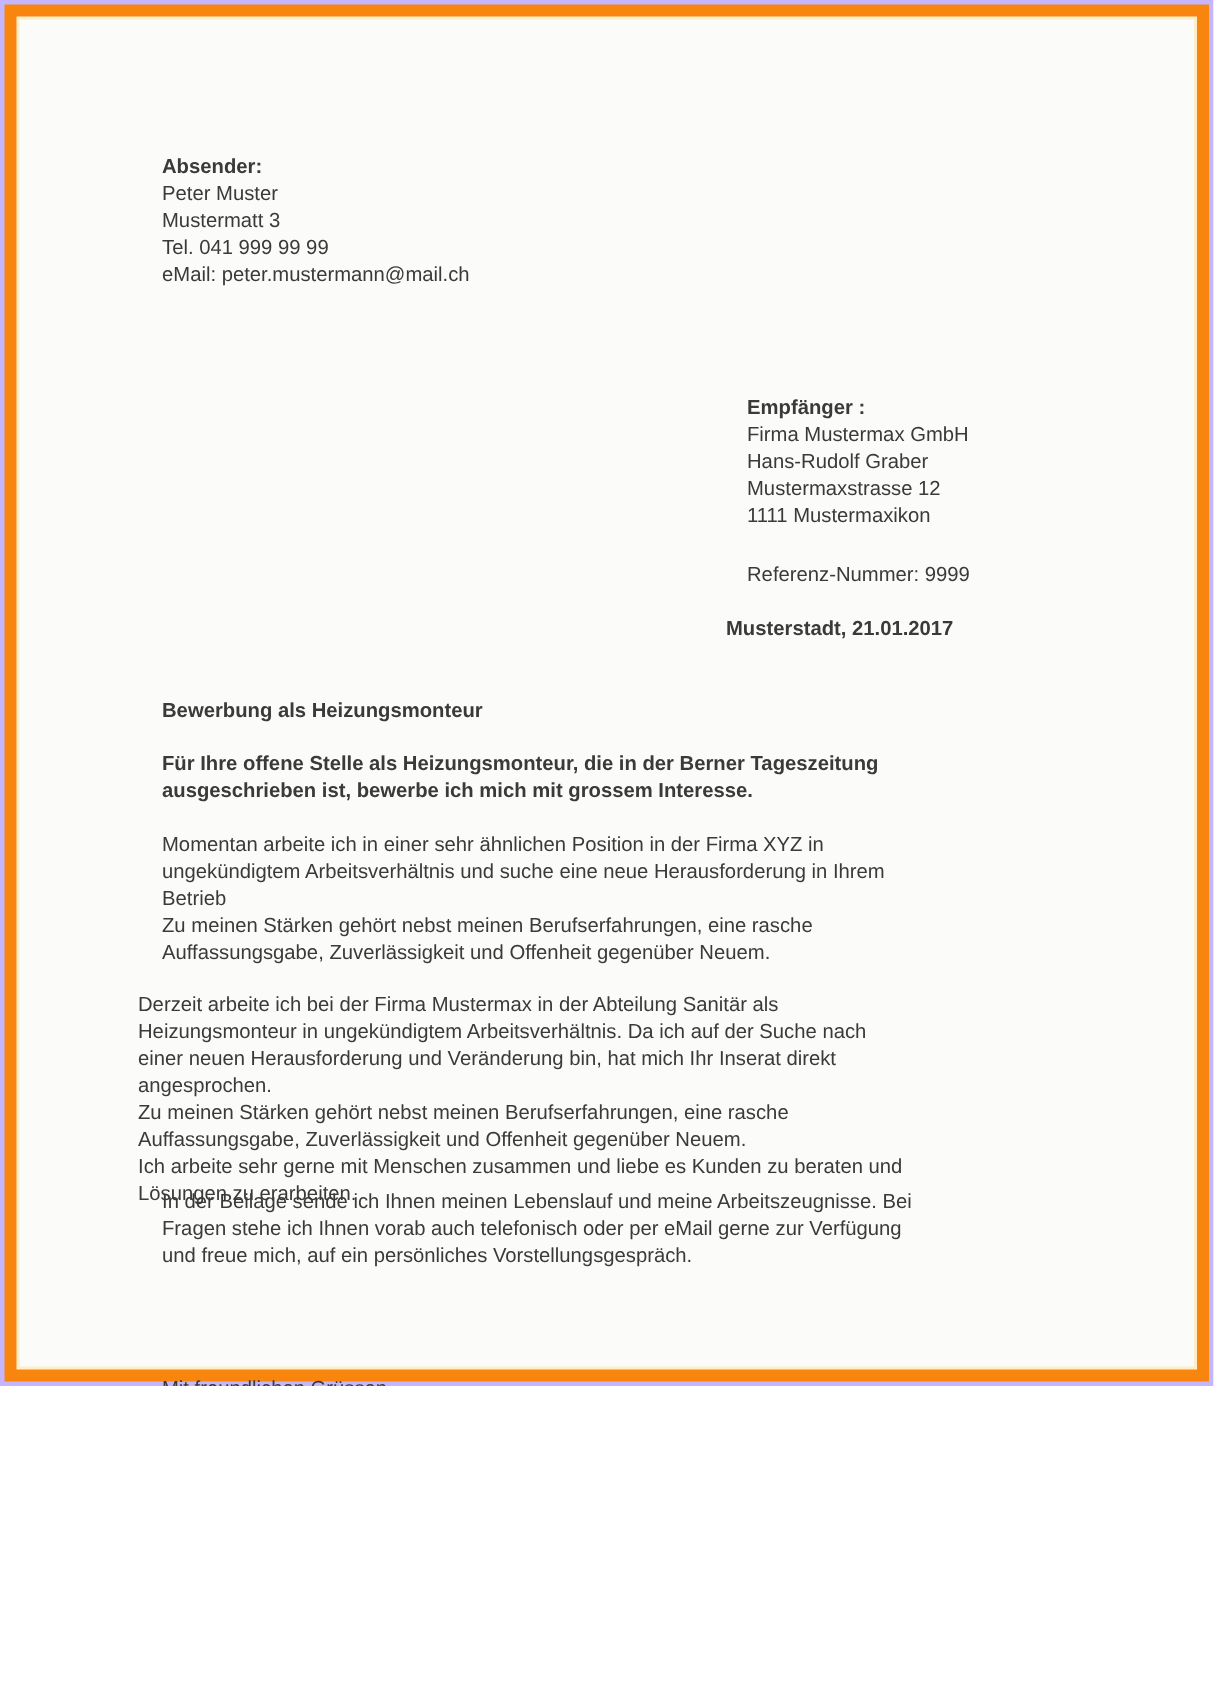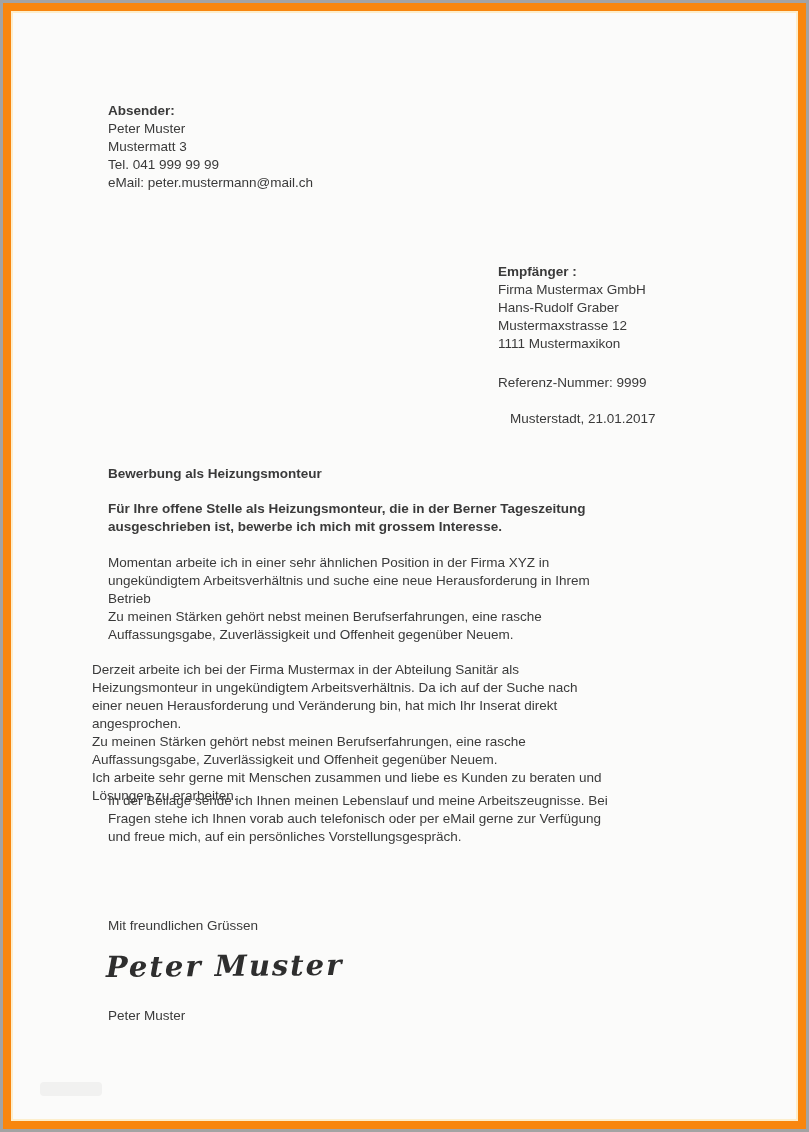--- a/index.html
+++ b/index.html
@@ -3,22 +3,22 @@
 <meta charset="utf-8">
 <style>
   html, body {
     margin: 0;
     padding: 0;
     background: #ffffff;
   }
   .page {
     position: relative;
     width: 809px;
-    height: 1132px;
-    background: #a3a3a3; 
+    height: 924px;
+    background: #c4b5fd; 
     font-family: "Liberation Sans", "DejaVu Sans", sans-serif;
     color: #3a3a3a;
     overflow: hidden;
   }
   .frame-main {
     position: absolute;
     inset: 3px;
     background: #f8860e; 
   }
   .frame-inner {
@@ -39,21 +39,21 @@
   }
   .abs { position: absolute; }
   .bold { font-weight: bold; }
   .para {
     width: 645px;
     white-space: pre-line;
   }
   .sender-block   { left: 108px; top: 102px; }
   .recipient-block{ left: 498px; top: 263px; }
   .reference      { left: 498px; top: 374px; }
-  .dateline       { left: 510px; top: 410px; }
+  .dateline       { left: 484px; top: 410px; font-weight: bold; }
   .subject        { left: 108px; top: 465px; }
   .p1             { left: 108px; top: 500px; font-weight: bold; }
   .p2             { left: 108px; top: 554px; }
   .p3             { left: 92px; top: 661px; }
   .p4             { left: 108px; top: 792px; }
   .closing        { left: 108px; top: 917px; }
   .signature {
     left: 106px;
     top: 946px;
     font-family: "DejaVu Serif", serif;

